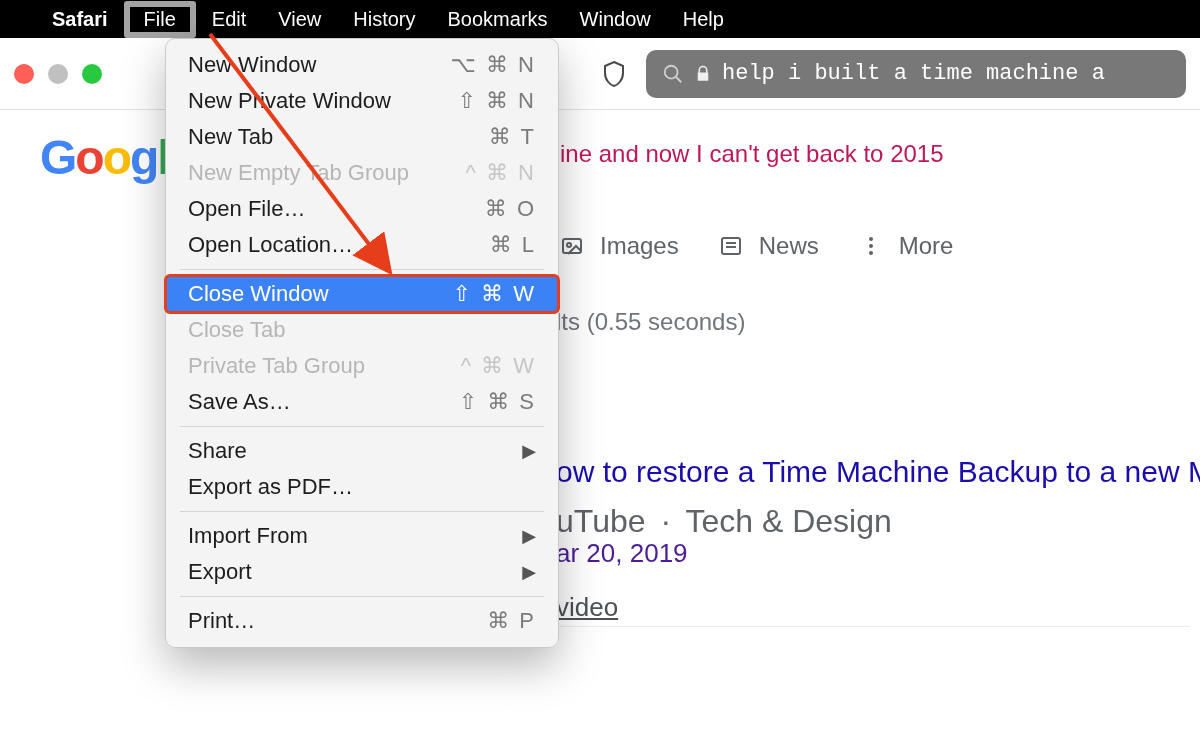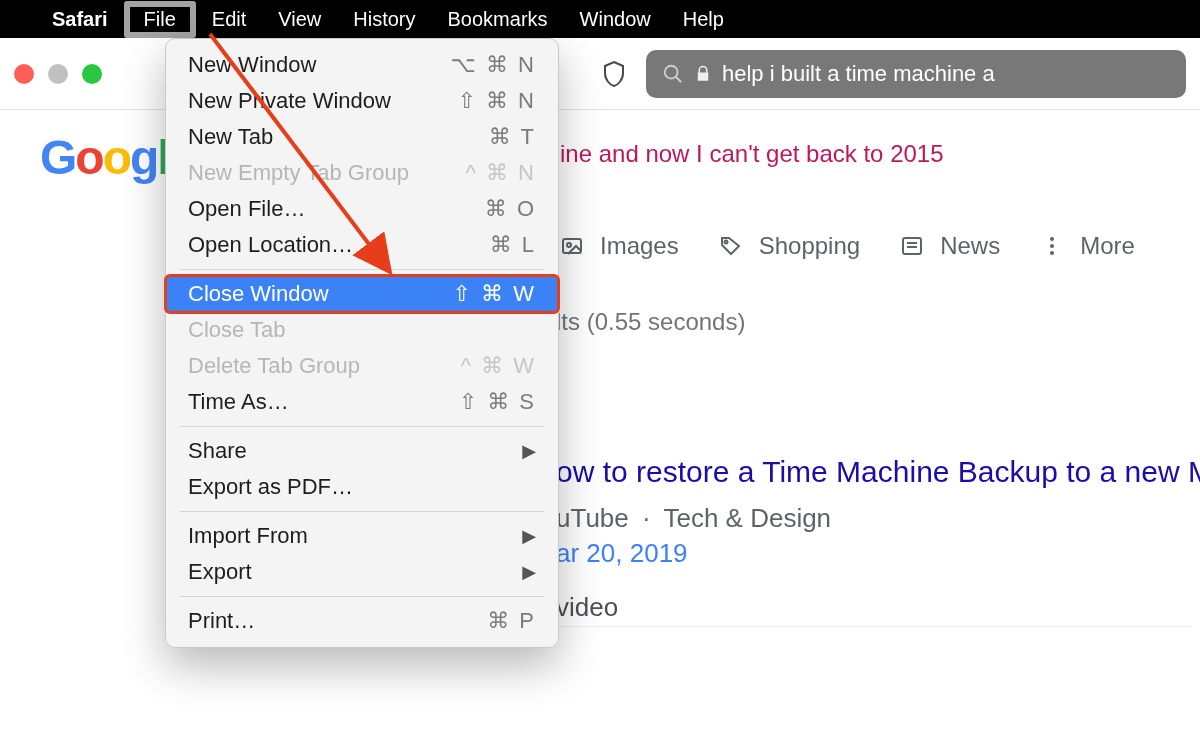--- a/index.html
+++ b/index.html
@@ -34,20 +34,21 @@
     padding: 1px 14px;
   }
   
   .window-chrome {
     height: 72px;
     display: flex;
     align-items: center;
     padding: 9px 14px;
     background: #fff;
     border-bottom: 1px solid #e1e1e1;
+    font-family: Liberation Mono, monospace;
   }
   .traffic-lights { display: flex; gap: 14px; margin-right: 20px; }
   .dot { width: 20px; height: 20px; border-radius: 50%; }
   .dot.red { background: #ff5f57; }
   .dot.yellow { background: #c0c0c0; }
   .dot.green { background: #28c840; }
   .shield {
     width: 24px; height: 28px;
     margin-left: 480px;
     margin-right: 20px;
@@ -107,35 +108,36 @@
   .result-title {
     position: absolute;
     left: 556px; top: 345px;
     font-size: 30px;
     color: #1a0dab;
     white-space: nowrap;
   }
   .result-meta {
     position: absolute;
     left: 556px; top: 393px;
-    font-size: 26px;
+    font-size: 32px;
     color: #5f6368;
   }
   .result-meta .sep { margin: 0 6px; }
   .result-date {
     position: absolute;
     left: 556px; top: 428px;
     font-size: 26px;
-    color: #3b82f6;
+    color: #4c1d95;
   }
   .result-video {
     position: absolute;
     left: 556px; top: 482px;
     font-size: 26px;
     color: #4d5156;
+    text-decoration: underline;
   }
   
   .dropdown {
     position: absolute;
     left: 165px;
     top: 38px;
     width: 394px;
     background: rgba(244,244,244,0.97);
     border: 1px solid #c9c9c9;
     border-radius: 10px;
@@ -223,27 +225,20 @@
     <div class="tab">
       <svg class="ico" viewBox="0 0 24 24" fill="none" stroke="#5f6368" stroke-width="2">
           <rect x="3" y="5" width="18" height="14" rx="2"></rect>
           <circle cx="9" cy="11" r="2"></circle>
           <path d="M21 17l-5-5-8 8"></path>
         </svg>
       <span>Images</span>
     </div>
     <div class="tab">
       <svg class="ico" viewBox="0 0 24 24" fill="none" stroke="#5f6368" stroke-width="2">
-          <path d="M20 12l-8 8-9-9V4h7z"></path>
-          <circle cx="7" cy="8" r="1.5"></circle>
-        </svg>
-      <span>Shopping</span>
-    </div>
-    <div class="tab">
-      <svg class="ico" viewBox="0 0 24 24" fill="none" stroke="#5f6368" stroke-width="2">
           <rect x="3" y="4" width="18" height="16" rx="2"></rect>
           <line x1="7" y1="9" x2="17" y2="9"></line>
           <line x1="7" y1="13" x2="17" y2="13"></line>
         </svg>
       <span>News</span>
     </div>
     <div class="tab">
       <svg class="ico" viewBox="0 0 24 24" fill="#5f6368">
           <circle cx="12" cy="5" r="2"></circle>
           <circle cx="12" cy="12" r="2"></circle>
@@ -296,25 +291,25 @@
   <div class="sepline"></div>
   <div class="mi selected selected-outline">
       <span>Close Window</span>
       <span class="shortcut">⇧ ⌘ W</span>
     </div>
   <div class="mi disabled">
       <span>Close Tab</span>
       <span class="shortcut"></span>
     </div>
   <div class="mi disabled">
-      <span>Delete Tab Group</span>
+      <span>Private Tab Group</span>
       <span class="shortcut">^ ⌘ W</span>
     </div>
   <div class="mi">
-      <span>Time As…</span>
+      <span>Save As…</span>
       <span class="shortcut">⇧ ⌘ S</span>
     </div>
   <div class="sepline"></div>
   <div class="mi">
       <span>Share</span>
       <span class="sub">▶</span>
     </div>
   <div class="mi">
       <span>Export as PDF…</span>
       <span class="shortcut"></span>

